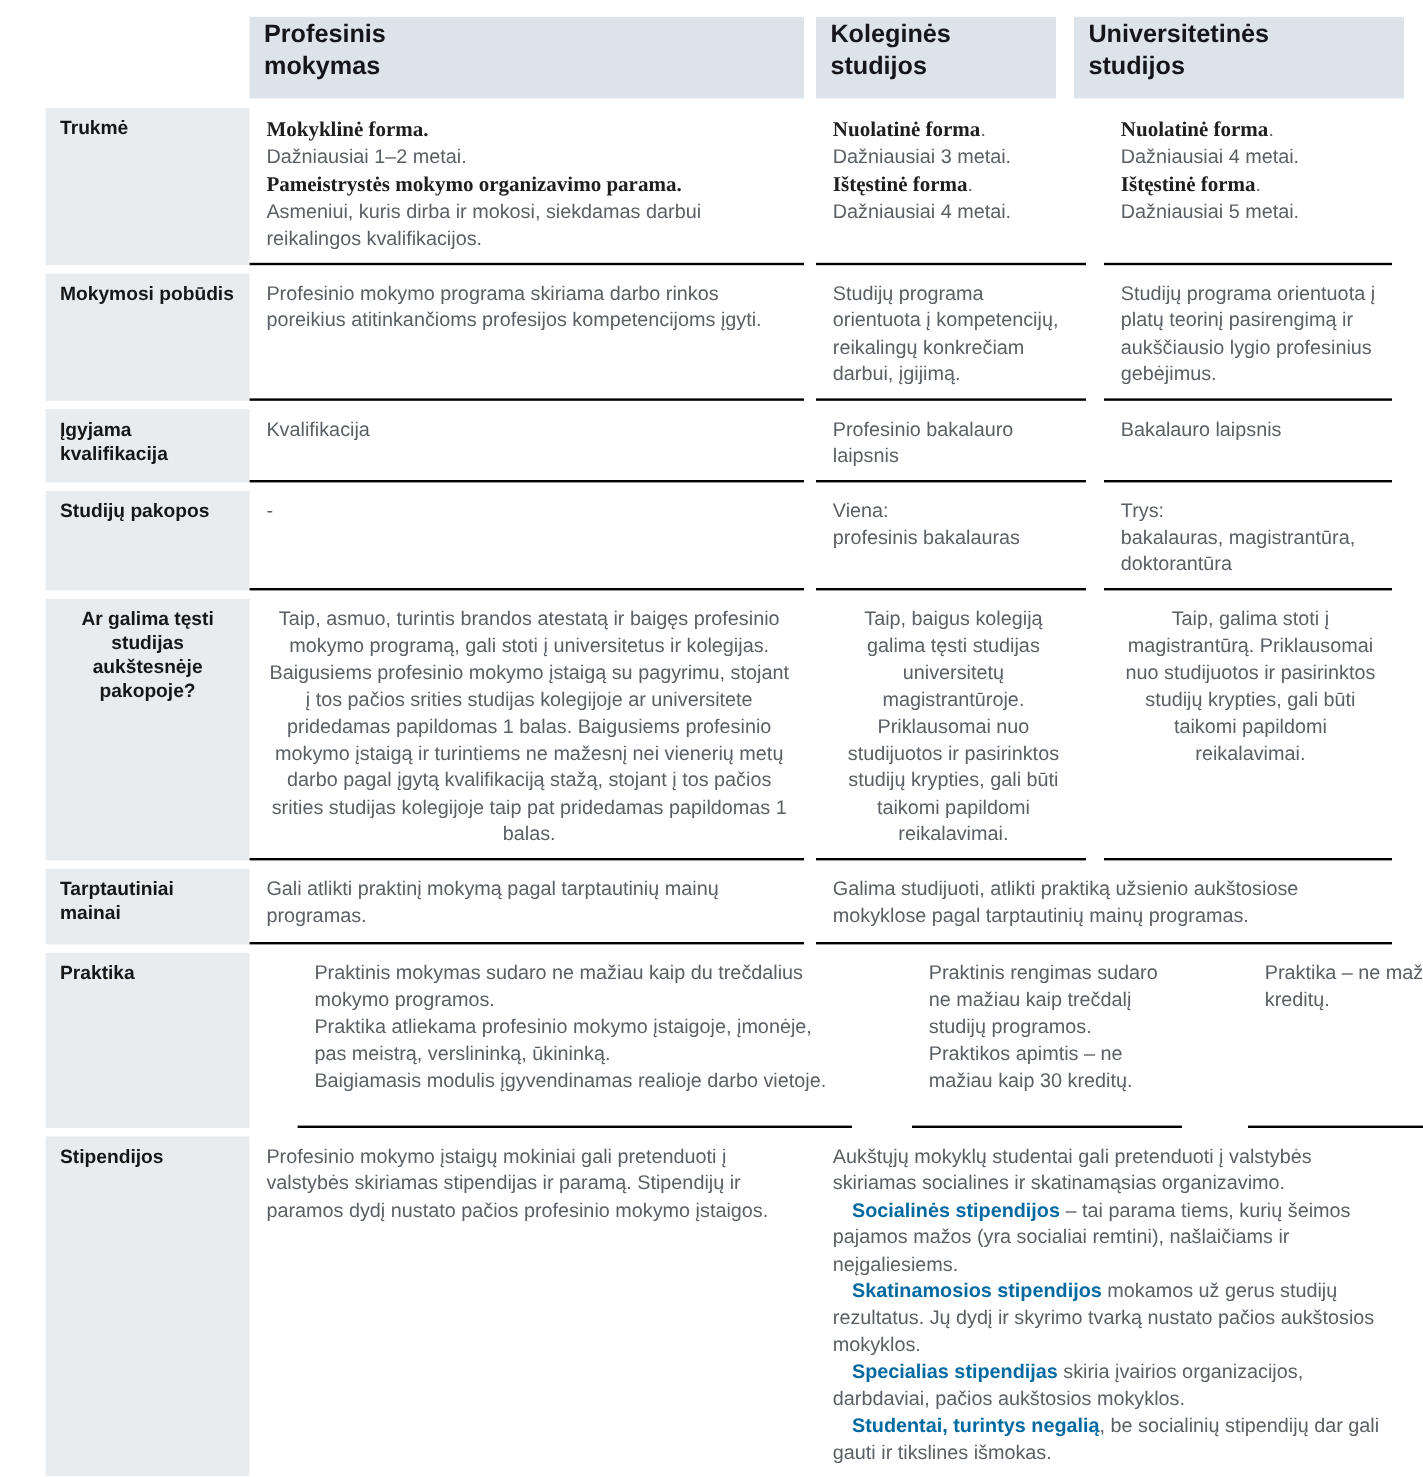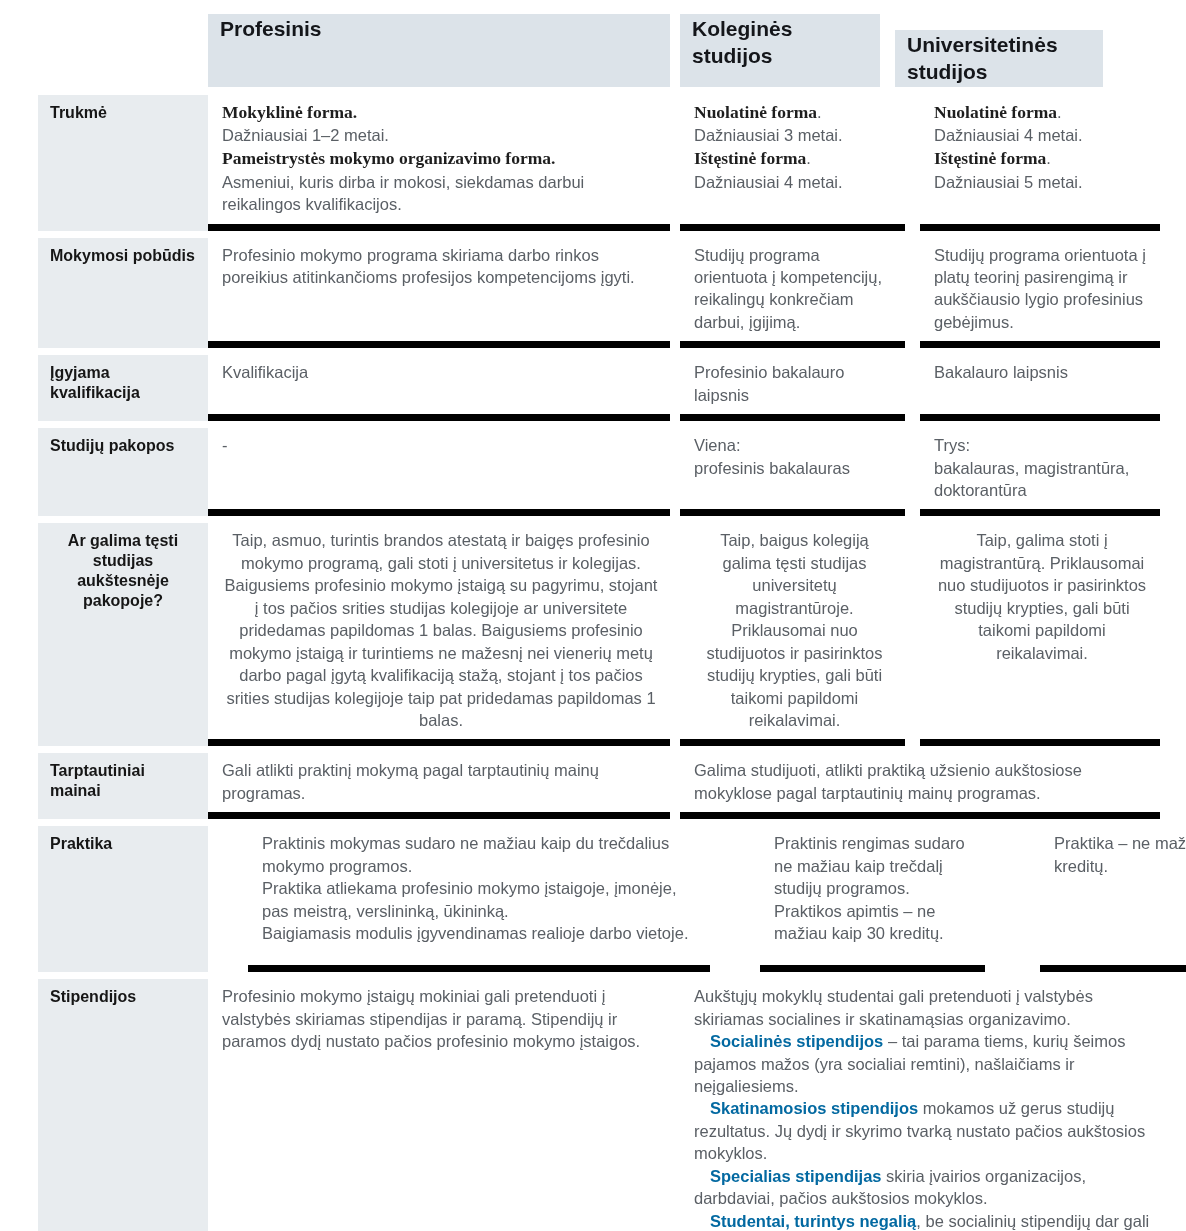--- a/index.html
+++ b/index.html
@@ -18,31 +18,31 @@
     font-weight:bold;font-size:16px;line-height:1.25;
     padding:8px 12px 8px 12px;
   }
   .label-spacer{width:170px;flex:none;}
   .hcell{
     background:#dce3e9;color:#14161a;font-weight:bold;
     font-size:21px;line-height:1.3;padding:1px 12px;box-sizing:border-box;
   }
   .hcell span{display:block;}
   .cell{
-    border-bottom:7px solid #000000;box-sizing:border-box;
+    border-bottom:2px solid #000000;box-sizing:border-box;
     color:#5a5f65;font-size:16.5px;line-height:1.36;
     padding:6px 10px 8px 14px;
   }
   .c1{width:462px;flex:none;}
   .c2{width:225px;flex:none;margin-left:10px;}
   .c3{width:240px;flex:none;margin-left:15px;}
   .cmerged{width:480px;flex:none;margin-left:10px;}
   .hc1{width:462px;flex:none;}
   .hc2{width:200px;flex:none;margin-left:10px;}
-  .hc3{width:208px;flex:none;margin-left:15px;margin-top:16px;}
+  .hc3{width:275px;flex:none;margin-left:15px;}
   .bserif{
     display:inline;font-family:"Liberation Serif","DejaVu Serif",serif;
     font-weight:bold;color:#1e1e1e;font-size:17.5px;
   }
   .line{display:block;}
   .para{display:block;}
   .bsans{font-weight:bold;color:#0369a1;margin-left:16px;}
   
   .rh-header{min-height:68px;}
   .rh1{min-height:125px;}
@@ -57,37 +57,38 @@
 </style>
 </head>
 <body>
 
 <div class="table">
 
   <div class="row header rh-header">
     <div class="label-spacer"></div>
     <div class="hcell hc1">
       <span>Profesinis</span>
+      <span>mokymas</span>
     </div>
     <div class="hcell hc2">
       <span>Koleginės</span>
       <span>studijos</span>
     </div>
     <div class="hcell hc3">
       <span>Universitetinės</span>
       <span>studijos</span>
     </div>
   </div>
 
   <div class="row rh1">
     <div class="label">Trukmė</div>
     <div class="cell c1">
       <span class="line bserif">Mokyklinė forma.</span>
       <span class="line">Dažniausiai 1–2 metai.</span>
-      <span class="line bserif">Pameistrystės mokymo organizavimo forma.</span>
+      <span class="line bserif">Pameistrystės mokymo organizavimo parama.</span>
       <span class="line">Asmeniui, kuris dirba ir mokosi, siekdamas darbui reikalingos kvalifikacijos.</span>
     </div>
     <div class="cell c2">
       <span class="line"><span class="bserif">Nuolatinė forma</span><span>.</span></span>
       <span class="line">Dažniausiai 3 metai.</span>
       <span class="line"><span class="bserif">Ištęstinė forma</span><span>.</span></span>
       <span class="line">Dažniausiai 4 metai.</span>
     </div>
     <div class="cell c3">
       <span class="line"><span class="bserif">Nuolatinė forma</span><span>.</span></span>

